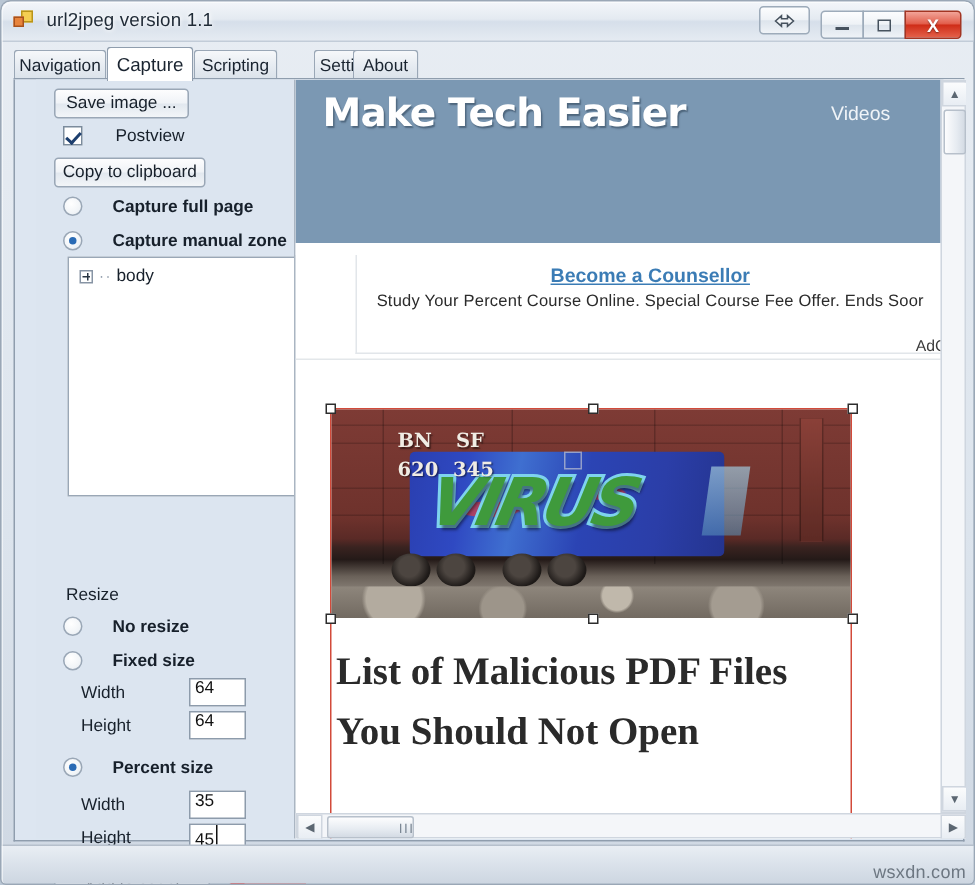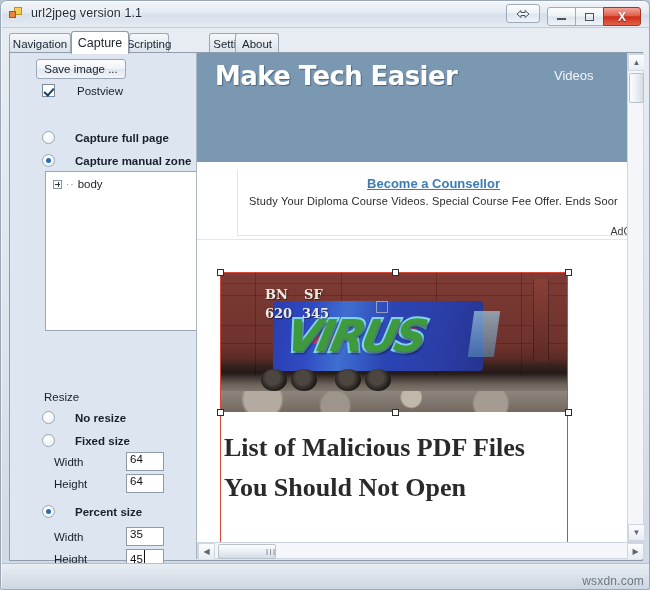--- a/index.html
+++ b/index.html
@@ -399,37 +399,38 @@
       </div>
       <div class="winbtn" id="btn-close">
         <div class="glyph">X</div>
       </div>
     </div>
   </div>
 
   <div id="tabstrip">
     <div class="tab" style="left:0px;   width:62px;">Navigation</div>
     <div class="tab active" style="left:62px;  width:58px;">Capture</div>
-    <div class="tab" style="left:120px; width:40px;">Scripting</div>
+    <div class="tab" style="left:120px; width:56px;">Scripting</div>
     <div class="tab" style="left:176px; width:50px;margin-left:24px;">Settings</div>
     <div class="tab" style="left:226px; width:44px;">About</div>
   </div>
   <div id="tabline"></div>
 
   <div id="client">
 
     <div id="leftpanel">
 
       <div class="btn3d" id="btn-save">Save image ...</div>
 
       <div class="chkrow" id="chk-postview">
         <div class="checkbox checked"></div>
         <div class="ctl-label">Postview</div>
       </div>
 
+      <div class="btn3d" id="btn-copy">Copy to clipboard</div>
 
       <div class="radiorow" id="rad-fullpage">
         <div class="radio"></div>
         <div class="ctl-label">Capture full page</div>
       </div>
 
       <div class="radiorow" id="rad-manualzone">
         <div class="radio sel"></div>
         <div class="ctl-label">Capture manual zone</div>
       </div>
@@ -491,21 +492,21 @@
     <div id="preview">
 
       <div id="site-header">
         <div id="site-title">Make Tech Easier</div>
         <div id="site-nav-videos">Videos</div>
       </div>
       <div id="white-strip"></div>
 
       <div id="ad-block">
         <div id="ad-title">Become a Counsellor</div>
-        <div id="ad-desc">Study Your Diploma Course Videos. Special Course Fee Offer. Ends Soor</div>
+        <div id="ad-desc">Study Your Percent Course Online. Special Course Fee Offer. Ends Soor</div>
         <div id="ad-choices">AdC</div>
       </div>
       <div id="ad-rule"></div>
 
       <div id="selbox">
 
         <div id="photo">
           <div class="plank" style="top:10px;"></div>
           <div class="plank" style="top:22px;"></div>
           <div class="plank" style="top:52px;"></div>

